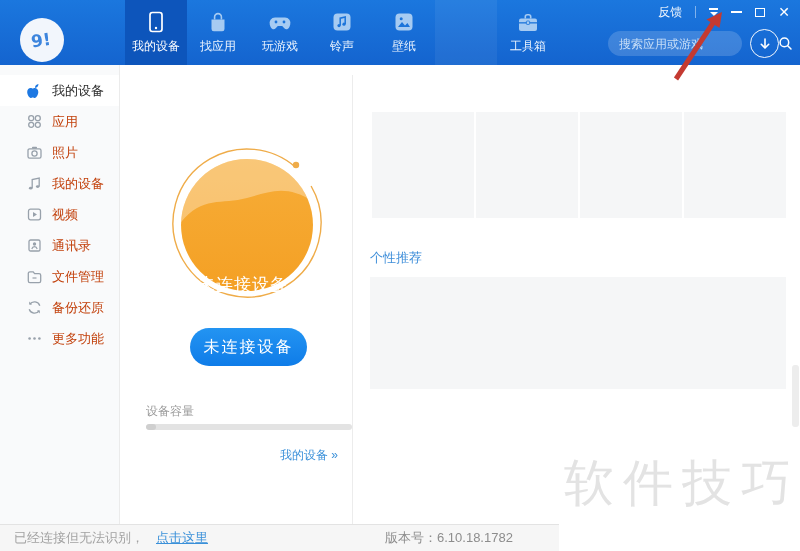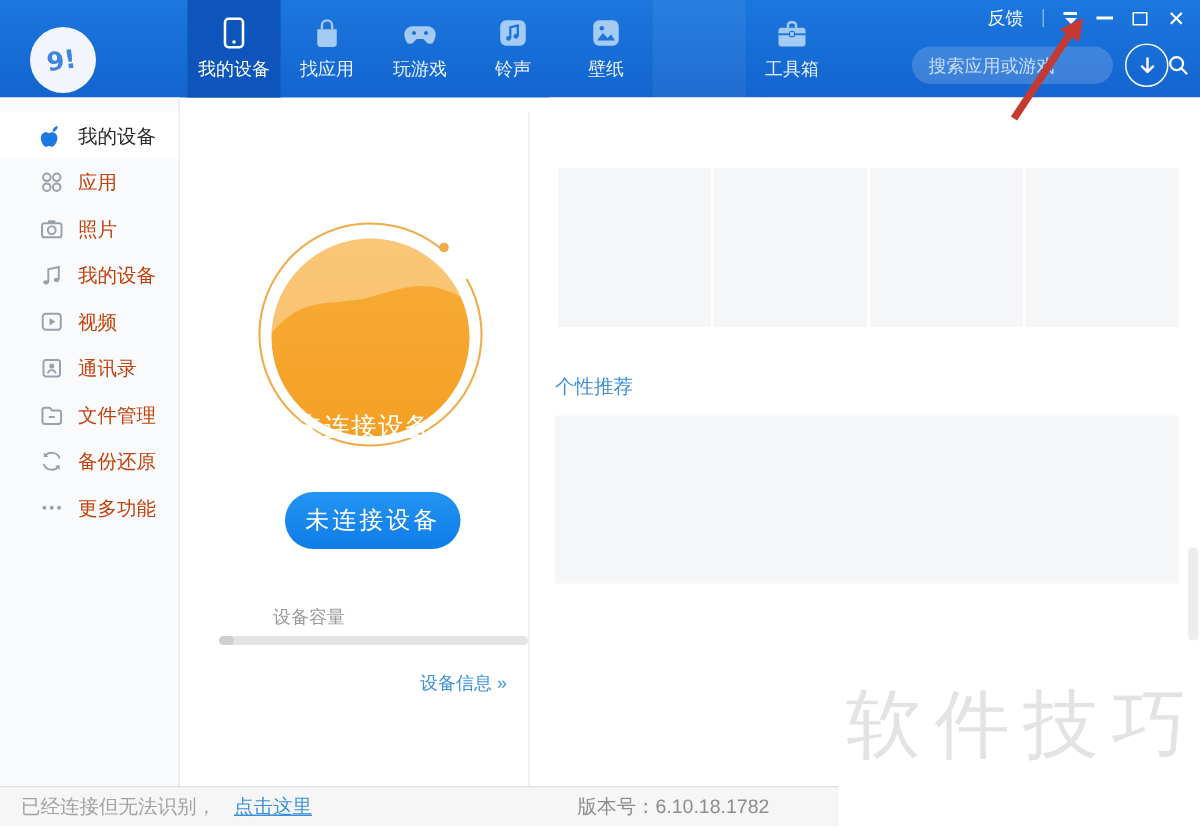--- a/index.html
+++ b/index.html
@@ -57,21 +57,21 @@
 
   
   .devpanel { position:absolute; left:121px; top:75px; width:232px; height:459px; background:#fff;
               border-right:1px solid #ececec; }
   .ring-wrap { position:absolute; left:38px; top:60px; width:176px; height:176px; }
   .conn-text { position:absolute; left:0; top:138px; width:244px; text-align:center; color:#ffffff;
                font-size:17px; text-decoration:underline; letter-spacing:1px; z-index:2; }
   .clean-btn { position:absolute; left:69px; top:253px; width:117px; height:38px; border-radius:19px;
                background:linear-gradient(180deg,#2394f2,#0f7ce8); color:#fff; font-size:16px;
                letter-spacing:2px; display:flex; align-items:center; justify-content:center; cursor:pointer; }
-  .cap-label { position:absolute; left:25px; top:328px; font-size:12px; color:#9a9a9a;margin-left:36px; }
+  .cap-label { position:absolute; left:25px; top:328px; font-size:12px; color:#9a9a9a; }
   .cap-bar { position:absolute; left:25px; top:349px; width:206px; height:6px; border-radius:3px;
              background:#e3e3e3; overflow:hidden; }
   .cap-fill { width:10px; height:6px; background:#cfcfcf; border-radius:3px; }
   .devinfo-link { position:absolute; right:14px; top:372px; font-size:12px; color:#3a90d9; cursor:pointer; }
 
   
   .content { position:absolute; left:366px; top:65px; width:434px; height:486px; background:#fff; }
   .card-row { position:absolute; left:6px; top:47px; display:flex; gap:2px; }
   .card { width:102px; height:106px; background:#f5f6f7; }
   .rec-title { position:absolute; left:4px; top:184px; font-size:13px; color:#3e8ed9; }
@@ -309,21 +309,21 @@
       </svg>
       <div class="conn-text" style="left:-38px; top:138px;">未连接设备</div>
     </div>
 
     <div class="clean-btn">未连接设备</div>
 
     <div class="cap-label">设备容量</div>
     <div class="cap-bar">
       <div class="cap-fill"></div>
     </div>
-    <div class="devinfo-link">设备信息 »</div>
+    <div class="devinfo-link">我的设备 »</div>
   </div>
 
   <div class="content">
     <div class="card-row">
       <div class="card"></div>
       <div class="card"></div>
       <div class="card"></div>
       <div class="card"></div>
     </div>
     <div class="rec-title">个性推荐</div>

